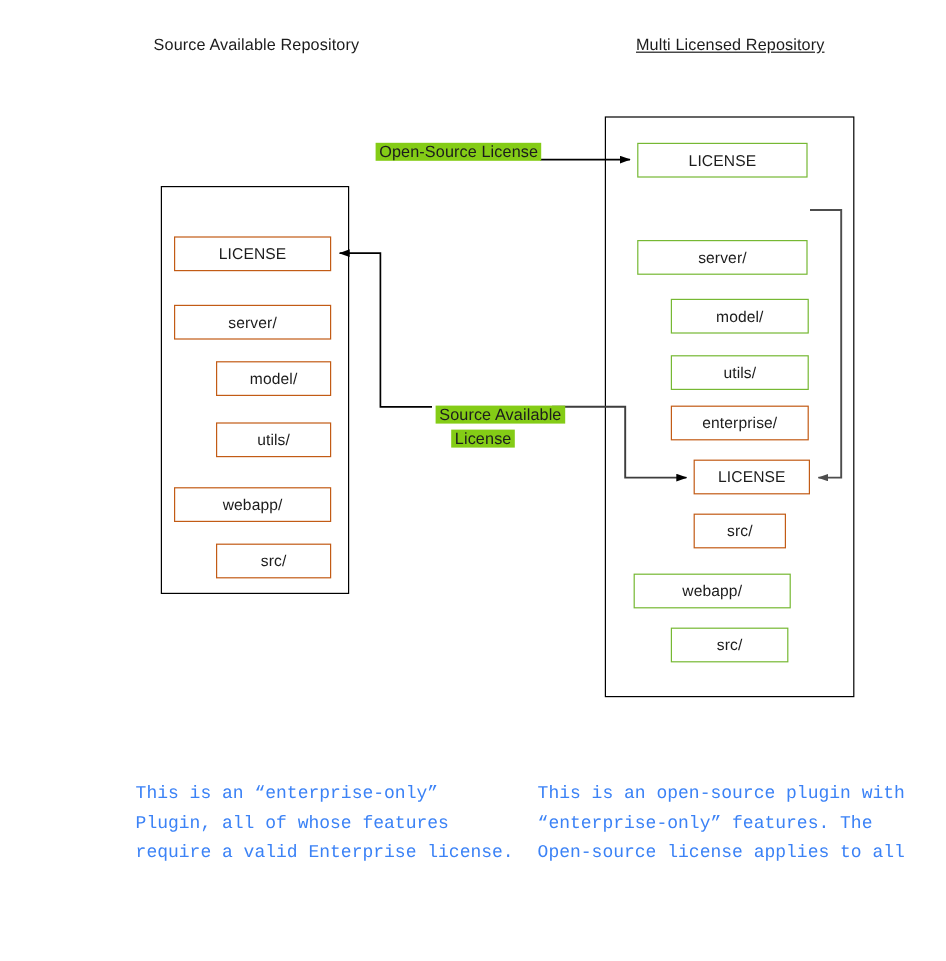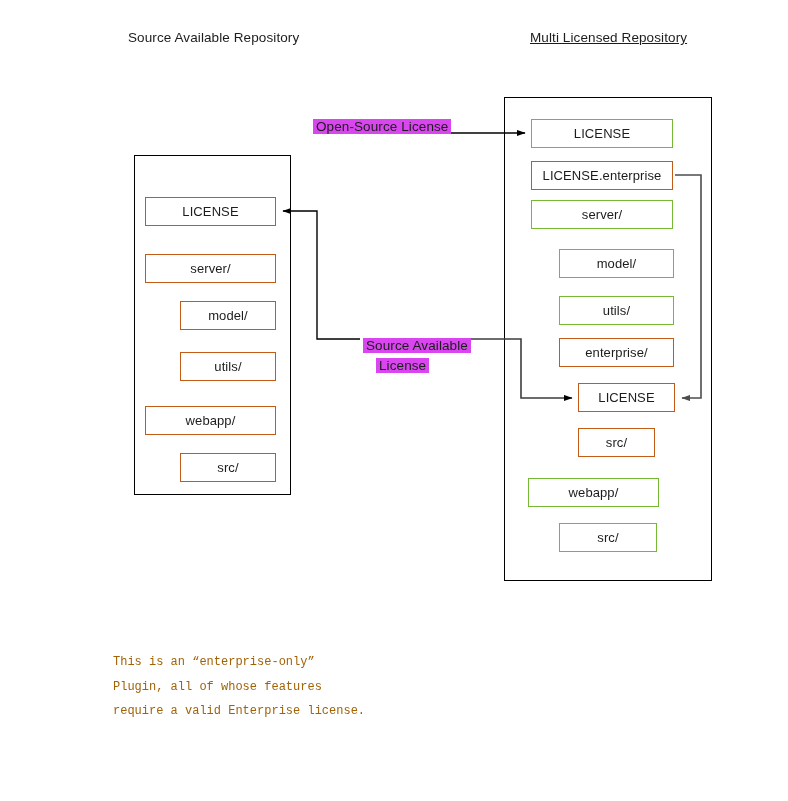--- a/index.html
+++ b/index.html
@@ -18,25 +18,25 @@
                  background:transparent;box-sizing:border-box;}
 
   .node{position:absolute;box-sizing:border-box;background:#ffffff;
         display:flex;align-items:center;justify-content:center;
         font-size:13px;color:#1c1c1c;white-space:nowrap;
         letter-spacing:0.1px;}
   .node.orange{border:1.6px solid #c25b15;}
   .node.green{border:1.6px solid #76b833;}
 
   .edge-label{position:absolute;font-size:13.5px;color:#1c1c1c;
-              white-space:nowrap;background:#d946ef;padding:0 3px;
+              white-space:nowrap;background:#84cc16;padding:0 3px;
               letter-spacing:0.1px;}
 
   .caption{position:absolute;font-family:"Liberation Mono",monospace;
-           font-size:12px;color:#a16207;line-height:24.5px;
+           font-size:15px;color:#3b82f6;line-height:24.5px;
            white-space:pre;letter-spacing:0px;}
   .caption.tight{line-height:22px;}
 </style>
 </head>
 <body>
 
 <div class="canvas">
 
   <div class="repo-title" style="left:108px;top:30px;">Source Available Repository</div>
 
@@ -53,21 +53,20 @@
   <div class="node orange" style="left:160px;top:352px;width:96px;height:29px;">utils/</div>
 
   <div class="node orange" style="left:125px;top:406px;width:131px;height:29px;">webapp/</div>
 
   <div class="node orange" style="left:160px;top:453px;width:96px;height:29px;">src/</div>
 
   <div class="container-box" style="left:484px;top:97px;width:208px;height:484px;"></div>
 
   <div class="node green" style="left:511px;top:119px;width:142px;height:29px;">LICENSE</div>
 
-  <div class="node orange" style="left:511px;top:161px;width:142px;height:29px;">LICENSE.enterprise</div>
 
   <div class="node green" style="left:511px;top:200px;width:142px;height:29px;">server/</div>
 
   <div class="node green" style="left:539px;top:249px;width:115px;height:29px;">model/</div>
 
   <div class="node green" style="left:539px;top:296px;width:115px;height:29px;">utils/</div>
 
   <div class="node orange" style="left:539px;top:338px;width:115px;height:29px;">enterprise/</div>
 
   <div class="node orange" style="left:558px;top:383px;width:97px;height:29px;">LICENSE</div>
@@ -103,15 +102,18 @@
   <div class="edge-label" style="left:293px;top:119px;">Open-Source License</div>
 
   <div class="edge-label" style="left:343px;top:338px;">Source Available</div>
 
   <div class="edge-label" style="left:356px;top:358px;">License</div>
 
   <div class="caption" style="left:93px;top:650px;">This is an “enterprise-only”
 Plugin, all of whose features
 require a valid Enterprise license.</div>
 
+  <div class="caption" style="left:428px;top:650px;">This is an open-source plugin with
+“enterprise-only” features. The
+Open-source license applies to all</div>
 
 
 </div>
 
 </body></html>

